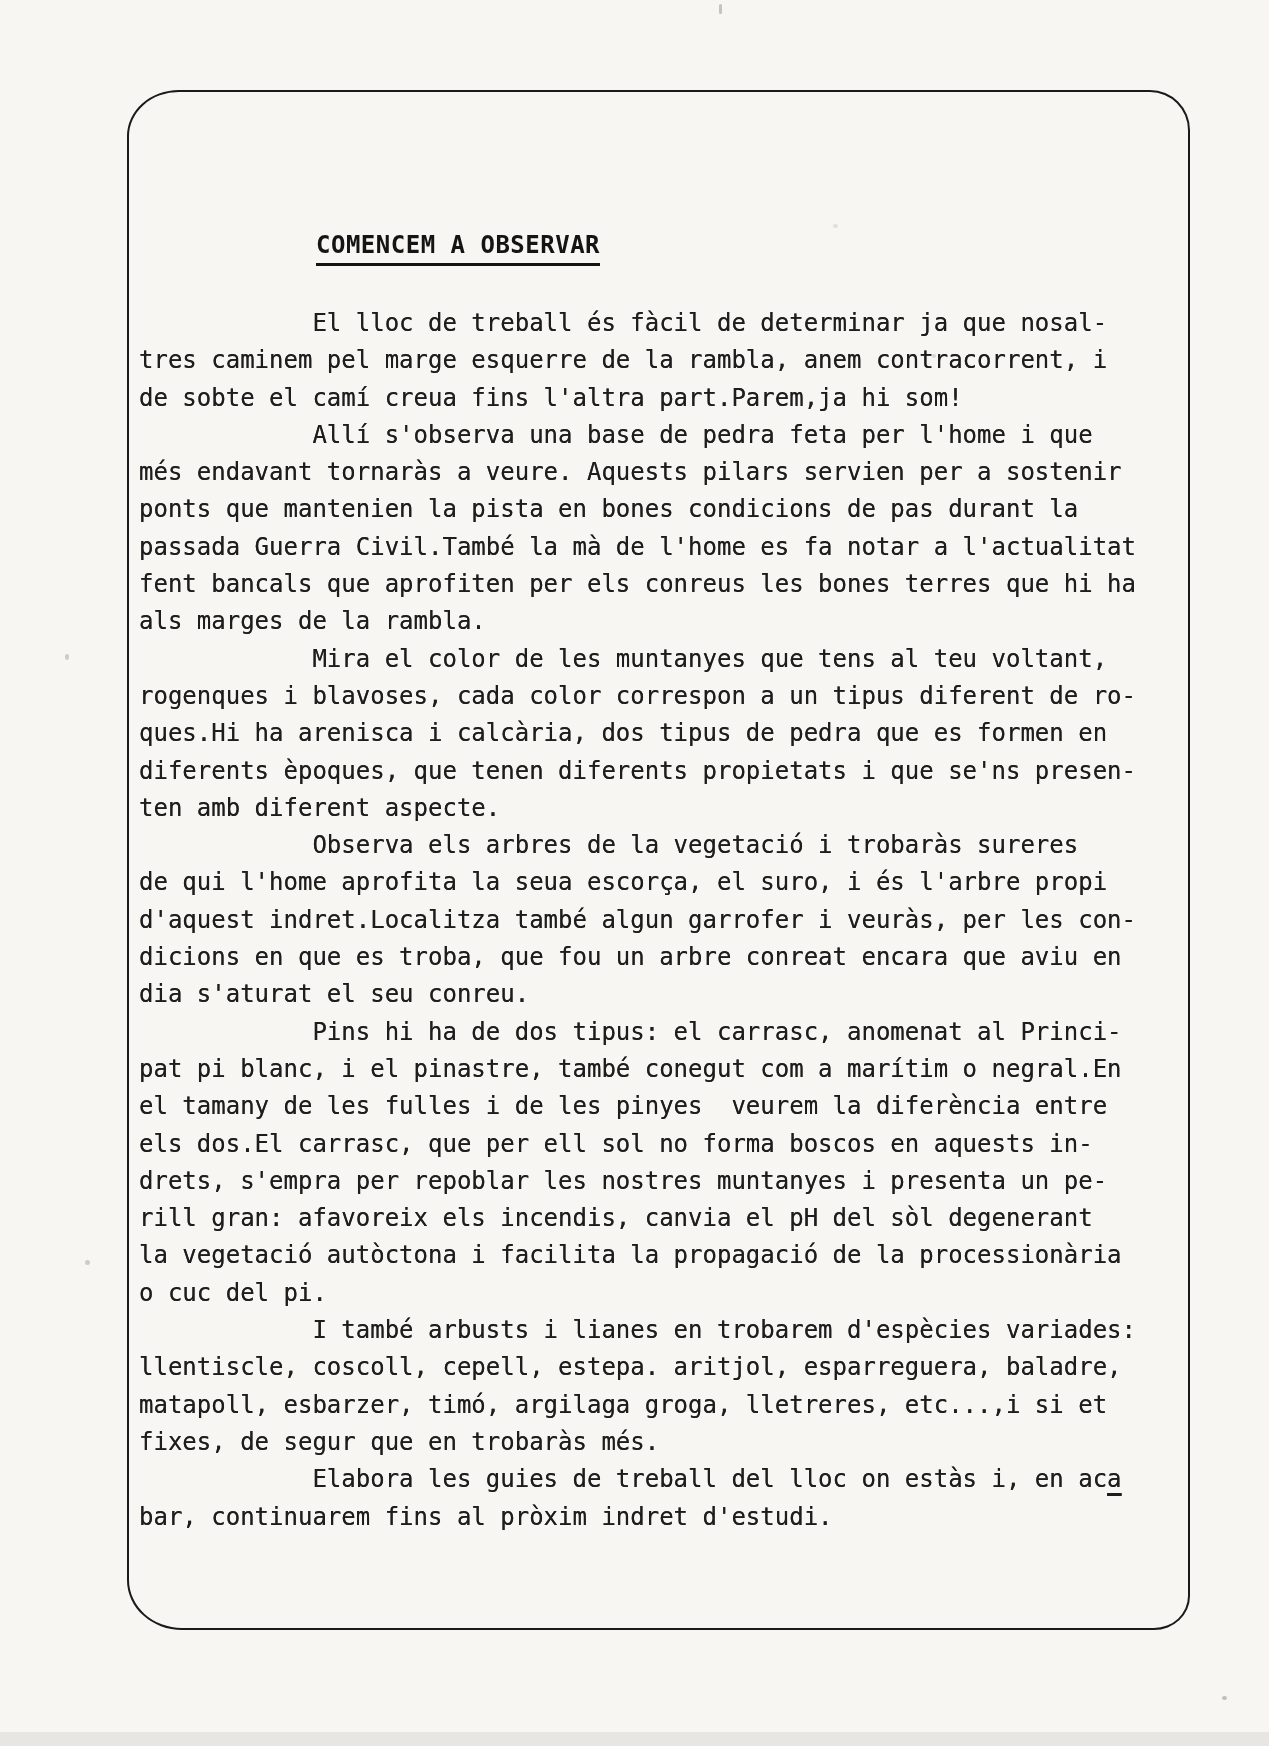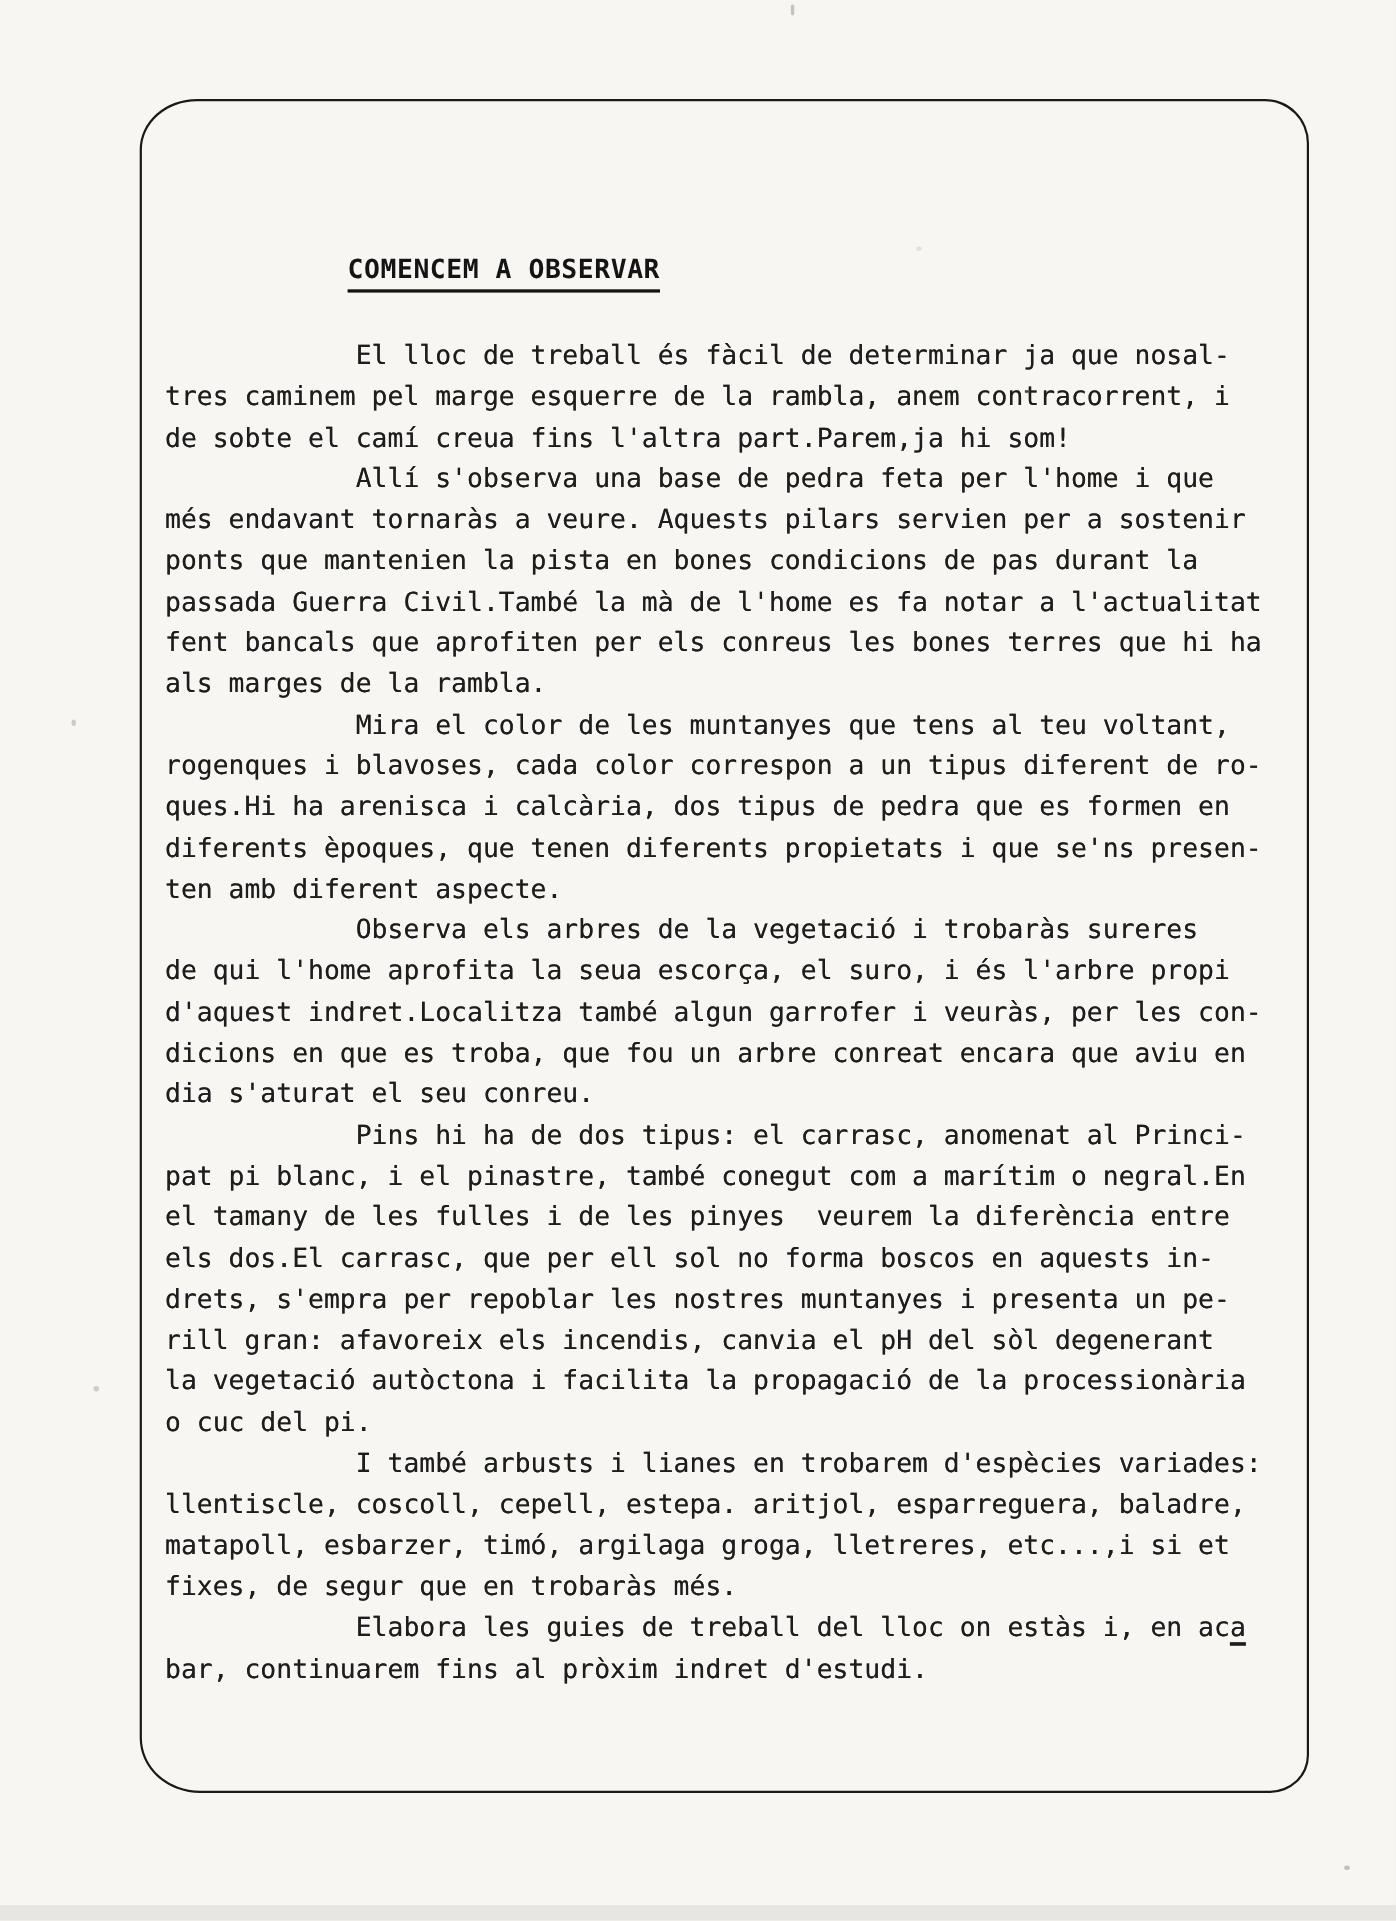--- a/index.html
+++ b/index.html
@@ -35,21 +35,21 @@
     line-height: 28px;
     font-weight: bold;
     letter-spacing: 0.5px;
     color: #141414;
     padding-bottom: 4px;
     border-bottom: 3px solid #141414;
     white-space: pre;
   }
   .doc-body {
     position: absolute;
-    left: 150px;
+    left: 139px;
     top: 305px;
     width: 1010px;
     font-size: 24px;
     line-height: 37.3px;
     color: #1d1d1d;
     white-space: pre;
     text-shadow: 0 0 0.6px rgba(25,25,25,0.75);
   }
   .doc-body .line {
     height: 37.3px;

